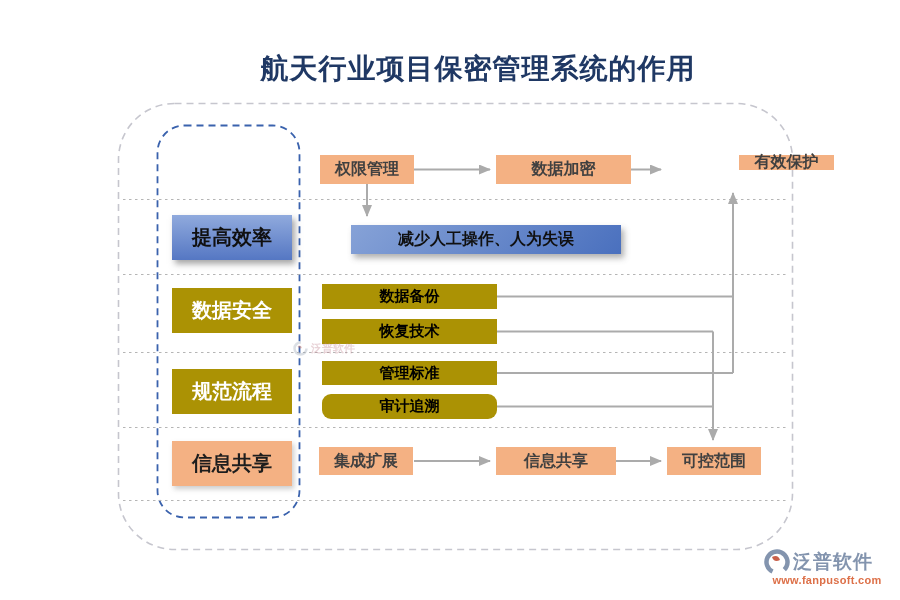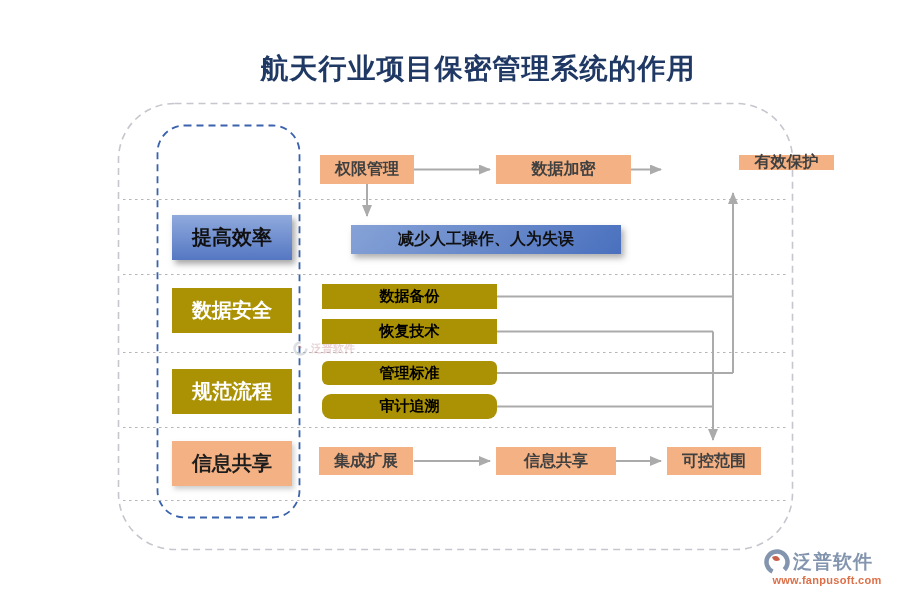--- a/index.html
+++ b/index.html
@@ -81,21 +81,21 @@
 
   <div class="node sm-orange" style="left:320px;top:155px;width:94px;height:29px;">权限管理</div>
   <div class="node sm-orange" style="left:496px;top:155px;width:135px;height:29px;">数据加密</div>
   <div class="node sm-orange" style="left:706px;top:155px;width:95px;height:15px;margin-left:33px;">有效保护</div>
 
   <div class="node wide-blue" style="left:322px;top:225px;width:270px;height:29px;">减少人工操作、人为失误</div>
 
   <div class="node sm-gold" style="left:322px;top:284px;width:175px;height:25px;">数据备份</div>
   <div class="node sm-gold" style="left:322px;top:319px;width:175px;height:25px;">恢复技术</div>
 
-  <div class="node sm-gold" style="left:322px;top:361px;width:175px;height:24px;border-radius:6px;">管理标准</div>
+  <div class="node sm-gold" style="left:322px;top:361px;width:175px;height:24px;">管理标准</div>
   <div class="node sm-gold" style="left:322px;top:394px;width:175px;height:25px;border-radius:9px;">审计追溯</div>
 
   <div class="node sm-orange" style="left:319px;top:447px;width:94px;height:28px;">集成扩展</div>
   <div class="node sm-orange" style="left:496px;top:447px;width:120px;height:28px;">信息共享</div>
   <div class="node sm-orange" style="left:667px;top:447px;width:94px;height:28px;">可控范围</div>
 
   <div class="watermark">
     <svg width="15" height="15" viewBox="0 0 15 15">
       <circle cx="7.5" cy="7.5" r="6" fill="none" stroke="#9AA5B5" stroke-width="2.5" stroke-dasharray="28 10"></circle>
       <path d="M4.5,5 Q8,3.5 9,7 Q6,8.5 4.5,5 Z" fill="#C9604A"></path>

